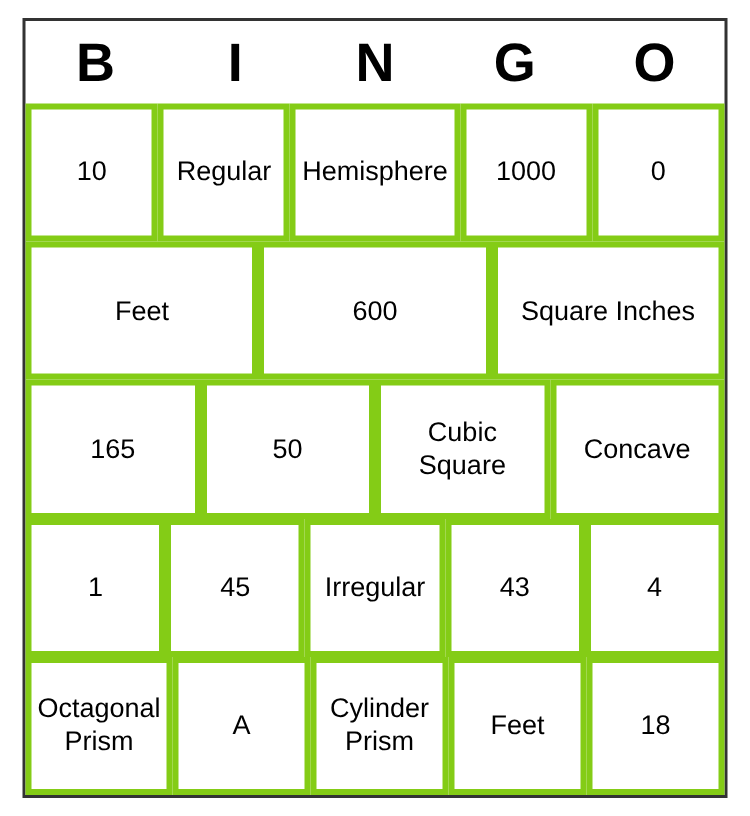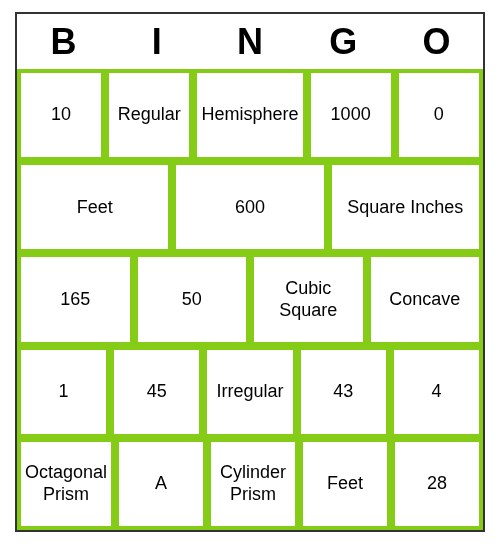--- a/index.html
+++ b/index.html
@@ -106,16 +106,16 @@
         <div class="bingo-cell">45</div>
         <div class="bingo-cell">Irregular</div>
         <div class="bingo-cell">43</div>
         <div class="bingo-cell">4</div>
       </div>
       <div class="bingo-row">
         <div class="bingo-cell">Octagonal Prism</div>
         <div class="bingo-cell">A</div>
         <div class="bingo-cell">Cylinder Prism</div>
         <div class="bingo-cell">Feet</div>
-        <div class="bingo-cell">28</div>
+        <div class="bingo-cell">18</div>
       </div>
     </div>
 </div>
 
 </body></html>

